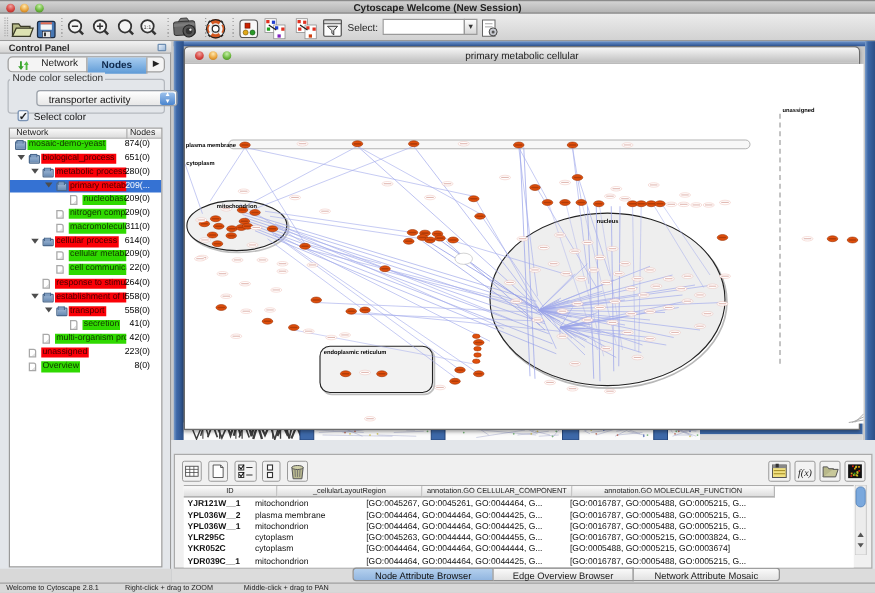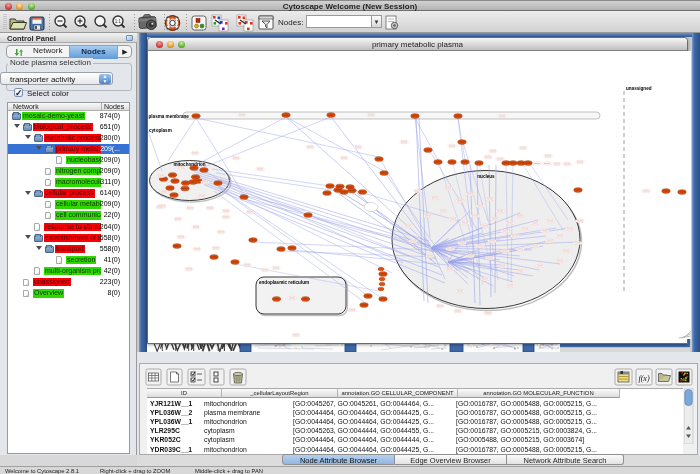--- a/index.html
+++ b/index.html
@@ -19,21 +19,21 @@
 
 #cpanel{left:0;top:33px;width:137px;height:434px;background:#e3e6ea;border-right:1px solid #9a9a9a}
 .panelhdr{background:linear-gradient(#f2f2f2,#d4d4d4);border-bottom:1px solid #a8a8a8;font-size:7.5px;font-weight:bold;color:#2a2a2a}
 #cphdr{left:0;top:0;width:137px;height:10px;padding:1px 0 0 7px}
 #tabs{left:6px;top:12px;width:126px;height:13px;background:#f4f4f4;border:1px solid #9d9d9d;border-radius:4px;overflow:hidden}
 #tab-net{left:0;top:0;width:63px;height:13px;font-size:8px;color:#222;text-align:center;line-height:12px}
 #tab-mos{left:63px;top:0;width:48px;height:13px;background:linear-gradient(#a8cdf0,#5e9ad6);font-size:8px;font-weight:bold;color:#102a4d;text-align:center;line-height:12px;border-left:1px solid #9d9d9d}
 #tab-arr{left:111px;top:0;width:15px;height:13px;border-left:1px solid #9d9d9d;font-size:7px;text-align:center;line-height:12px;color:#222}
 #ncs{left:6px;top:30px;width:126px;height:28px;border:1px solid #b5b9bf;border-radius:3px}
 #ncs-lab{left:8px;top:25px;font-size:8px;color:#333;background:#e3e6ea;padding:0 2px}
-#combo{left:0;top:39px;width:113px;height:13px;background:linear-gradient(#ffffff,#e7e7e7);border:1px solid #9aa0a8;border-radius:3px;font-size:8px;color:#111;padding:1.5px 0 0 9px}
+#combo{left:29px;top:39px;width:113px;height:13px;background:linear-gradient(#ffffff,#e7e7e7);border:1px solid #9aa0a8;border-radius:3px;font-size:8px;color:#111;padding:1.5px 0 0 9px}
 #combo .btn{right:1px;top:1px;width:12px;height:10px;background:linear-gradient(#9ec2ec,#4a85cf);border-radius:2px;color:#fff;font-size:5px;line-height:5px;text-align:center}
 #cbox{left:14px;top:55px;width:9px;height:9px;background:linear-gradient(#fdfdfd,#dce6f2);border:1px solid #7a93b5;border-radius:2px;font-size:9px;line-height:8px;font-weight:bold;color:#222;text-align:center}
 #cbox-lab{left:27px;top:56px;font-size:8px;color:#111}
 #tree{left:7px;top:69px;width:123px;height:352px;background:#fff;border:1px solid #9a9a9a;font-size:7px;overflow:hidden}
 #treehdr{left:0;top:0;width:121px;height:8px;background:linear-gradient(#fafafa,#dcdcdc);border-bottom:1px solid #b0b0b0;font-size:7px;color:#222}
 .trow{left:0;width:121px;height:10.4px;line-height:10.4px;white-space:nowrap}
 .trow .lbl{display:inline-block;height:8.4px;line-height:8.4px;padding:0 1px;top:1.1px}
 .bgG{background:#2fd900;color:#123500}
 .bgR{background:#fb0007;color:#470000}
 .cnt{position:absolute;right:9px;color:#000}
@@ -165,21 +165,21 @@
         <path d="M262 10 L270 10 L267 13.5 L267 17 L265.5 15.5 L265.5 13.5 Z" fill="#e8e8e8" stroke="#333" stroke-width="0.8"></path>
       </g>
 <g>
         <rect x="386" y="5" width="10" height="13" fill="#fff" stroke="#666" stroke-width="0.8"></rect>
         <line x1="388" y1="8" x2="394" y2="8" stroke="#999" stroke-width="0.7"></line>
         <line x1="388" y1="10.5" x2="394" y2="10.5" stroke="#999" stroke-width="0.7"></line>
         <circle cx="394.5" cy="14.5" r="3.2" fill="#c8cad0" stroke="#444" stroke-width="0.8"></circle>
         <circle cx="394.5" cy="14.5" r="1.2" fill="#555"></circle>
       </g>
     </svg>
-  <div class="abs" id="search-lab">Nodes:</div>
+  <div class="abs" id="search-lab">Select:</div>
   <div class="abs" id="search-box"></div>
   <div class="abs" id="search-drop">▼</div>
 </div>
 
 <div class="abs" id="desktop">
 
   <div class="abs bluebar" style="left:2px;top:0;width:561px;height:4px;background:linear-gradient(#6c92c8,#30589a)"></div>
   <div class="abs bluebar" style="left:2px;top:0;width:8px;height:319px"></div>
   <div class="abs bluebar" style="left:555px;top:0;width:8px;height:319px"></div>
 
@@ -300,21 +300,21 @@
 <rect x="376" y="0" width="11" height="14" fill="#3d68a8" stroke="#24457a" stroke-width="0.8"></rect>
 <rect x="413" y="0" width="132" height="9.5" fill="#3d68a8"></rect>
 <rect x="413" y="9.5" width="132" height="4.5" fill="#d8d8d8"></rect>
     </svg>
 
   <div class="abs" id="win">
     <div class="abs" id="wtitle">
       <div class="abs tl t1"></div>
         <div class="abs tl t2"></div>
         <div class="abs tl t3"></div>
-      <div class="abs ttl">primary metabolic plasma</div>
+      <div class="abs ttl">primary metabolic cellular</div>
     </div>
     <svg class="abs" id="graph" style="left:0;top:13px" width="543" height="288" viewBox="0 0 543 288">
         <rect x="0" y="0" width="543" height="288" fill="#ffffff"></rect>
 <rect x="35" y="61" width="417" height="7" rx="3.5" fill="#f7f7f7" stroke="#a8a8a8" stroke-width="0.7"></rect>
 <ellipse cx="43" cy="131" rx="40" ry="20" fill="none" stroke="rgba(0,0,0,0.25)" stroke-width="1.3"></ellipse>
 <ellipse cx="41.5" cy="129.5" rx="40" ry="20" fill="#f0f0f0" stroke="#222" stroke-width="0.9"></ellipse>
 <ellipse cx="339.5" cy="190.5" rx="94" ry="69" fill="none" stroke="rgba(0,0,0,0.28)" stroke-width="1.4"></ellipse>
 <ellipse cx="338" cy="188.5" rx="94" ry="69" fill="#eeeeee" stroke="#222" stroke-width="0.9"></ellipse>
 <rect x="109.5" y="227.5" width="90" height="37" rx="8" fill="none" stroke="rgba(0,0,0,0.25)" stroke-width="1.4"></rect>
 <rect x="108" y="226" width="90" height="37" rx="8" fill="#f2f2f2" stroke="#222" stroke-width="0.9"></rect>
@@ -765,21 +765,21 @@
   <div class="abs panelhdr" id="cphdr">Control Panel<span style="position:absolute;right:4px;top:2px;width:7px;height:6px;border:1px solid #6f8fb3;background:linear-gradient(135deg,#e8f0fa,#9cb8d8);border-radius:1px"></span></div>
   <div class="abs" id="tabs"></div>
   <div class="abs" id="tab-net" style="top:12px;left:14px">&nbsp;&nbsp;Network</div>
     <svg style="position:absolute;top:15px;left:14px" width="9" height="9">
       <path d="M2 1 L2 5 L0.5 5 L2.8 8 L5 5 L3.5 5 L3.5 1 Z" fill="#3aa32e"></path>
       <path d="M6.5 8 L6.5 4 L5 4 L7.3 1 L9 4 L8 4 L8 8 Z" fill="#53bb42"></path>
     </svg>
   <div class="abs" id="tab-mos" style="top:13px;left:69px">Nodes</div>
   <div class="abs" id="tab-arr" style="top:13px;left:117px">▶</div>
   <div class="abs" id="ncs"></div>
-  <div class="abs" id="ncs-lab">Node plasma selection</div>
+  <div class="abs" id="ncs-lab">Node color selection</div>
   <div class="abs" id="combo">transporter activity<div class="abs btn">▲<br>▼</div></div>
   <div class="abs" id="cbox">✓</div>
   <div class="abs" id="cbox-lab">Select color</div>
   <div class="abs" id="tree">
     <div class="abs" id="treehdr">
         <span style="position:absolute;left:5px">Network</span>
         <span style="position:absolute;left:96px">Nodes</span>
         <span style="position:absolute;left:93px;top:0;width:1px;height:8px;background:#b0b0b0"></span>
       </div>
 <div class="abs trow" style="top:7.5px">
@@ -982,20 +982,20 @@
 <rect x="0.8" y="1.5" width="7.4" height="16" rx="3.5" fill="#7aa8dd" stroke="#4a78b0" stroke-width="0.6"></rect>
 <path d="M4.5 38 L7 41.5 L2 41.5 Z" fill="#555"></path>
 <path d="M4.5 50 L7 46.5 L2 46.5 Z" fill="#555"></path>
 </svg>
   </div>
 </div>
 
 <div class="abs" id="btabs">
   <div class="abs pill pillsel" style="left:282px;width:113px">Node Attribute Browser</div>
   <div class="abs pill" style="left:395px;width:112px">Edge Overview Browser</div>
-  <div class="abs pill pillend" style="left:507px;width:117px">Network Attribute Search</div>
+  <div class="abs pill pillend" style="left:507px;width:117px">Network Attribute Mosaic</div>
 </div>
 <div class="abs" id="cpanel-bottom"></div>
 <div class="abs" id="status">
   <span style="position:absolute;left:5px;top:1px">Welcome to Cytoscape 2.8.1</span>
   <span style="position:absolute;left:100px;top:1px">Right-click + drag to ZOOM</span>
   <span style="position:absolute;left:195px;top:1px">Middle-click + drag to PAN</span>
 </div>
 
 </body></html>

